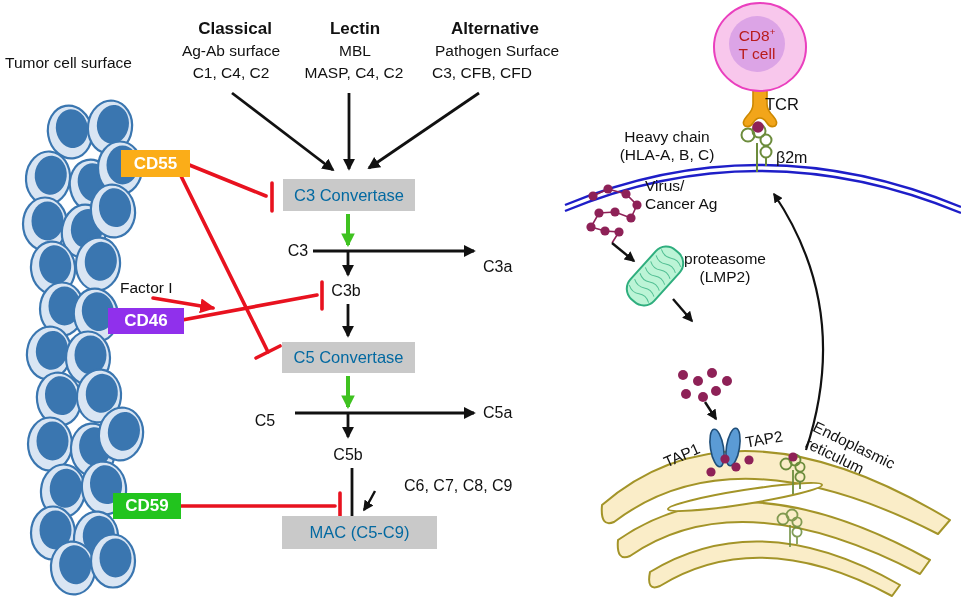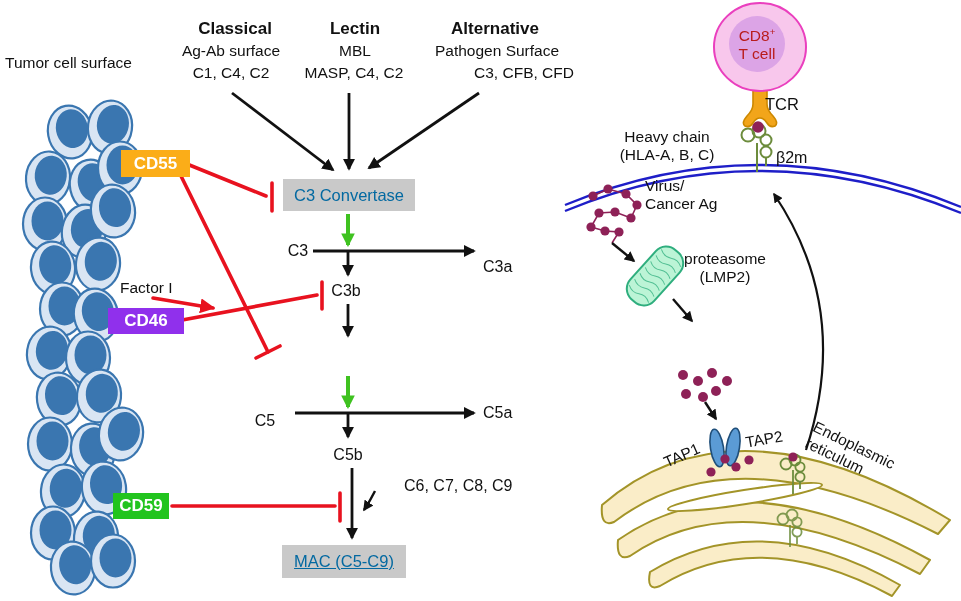--- a/index.html
+++ b/index.html
@@ -290,37 +290,38 @@
   <div class="lbl ctr hdr" style="left:235px;top:19px;">Classical</div>
   <div class="lbl ctr" style="left:231px;top:42px;">Ag-Ab surface</div>
   <div class="lbl ctr" style="left:231px;top:64px;">C1, C4, C2</div>
 
   <div class="lbl ctr hdr" style="left:355px;top:19px;">Lectin</div>
   <div class="lbl ctr" style="left:355px;top:42px;">MBL</div>
   <div class="lbl ctr" style="left:354px;top:64px;">MASP, C4, C2</div>
 
   <div class="lbl ctr hdr" style="left:495px;top:19px;">Alternative</div>
   <div class="lbl ctr" style="left:497px;top:42px;">Pathogen Surface</div>
-  <div class="lbl ctr" style="left:524px;top:64px;text-align:right;">C3, CFB, CFD</div>
+  <div class="lbl ctr" style="left:482px;top:64px;text-align:right;">C3, CFB, CFD</div>
 
   <div class="gbox" style="left:283px;top:179px;width:132px;height:32px;">C3 Convertase</div>
-  <div class="gbox" style="left:282px;top:545px;width:124px;height:33px;text-decoration:underline;">MAC (C5-C9)</div>
+  <div class="gbox" style="left:282px;top:342px;width:133px;height:31px;">C5 Convertase</div>
+  <div class="gbox" style="left:282px;top:516px;width:155px;height:33px;">MAC (C5-C9)</div>
 
   <div class="lbl ctr node" style="left:298px;top:242px;">C3</div>
   <div class="lbl node" style="left:483px;top:258px;">C3a</div>
   <div class="lbl ctr node" style="left:346px;top:282px;">C3b</div>
   <div class="lbl ctr node" style="left:265px;top:404px;margin-top:8px;">C5</div>
   <div class="lbl node" style="left:483px;top:404px;">C5a</div>
   <div class="lbl ctr node" style="left:348px;top:446px;">C5b</div>
   <div class="lbl node" style="left:356px;top:477px;margin-left:48px;">C6, C7, C8, C9</div>
   <div class="lbl" style="left:120px;top:279px;">Factor I</div>
 
   <div class="tag" style="left:121px;top:150px;width:69px;height:27px;background:var(--cd55);">CD55</div>
   <div class="tag" style="left:108px;top:308px;width:76px;height:26px;background:var(--cd46);">CD46</div>
-  <div class="tag" style="left:113px;top:493px;width:56px;height:26px;background:var(--cd59);">CD59</div>
+  <div class="tag" style="left:113px;top:493px;width:68px;height:26px;background:var(--cd59);">CD59</div>
 
   <div class="lbl ctr" style="left:757px;top:26px;color:#b91c1c;">
     <div><span>CD8</span><sup>+</sup></div>
     <div>T cell</div>
   </div>
 
   <div class="lbl" style="left:765px;top:95px;font-size:16.5px;">TCR</div>
 
   <div class="lbl ctr" style="left:667px;top:128px;">
     <div>Heavy chain</div>

